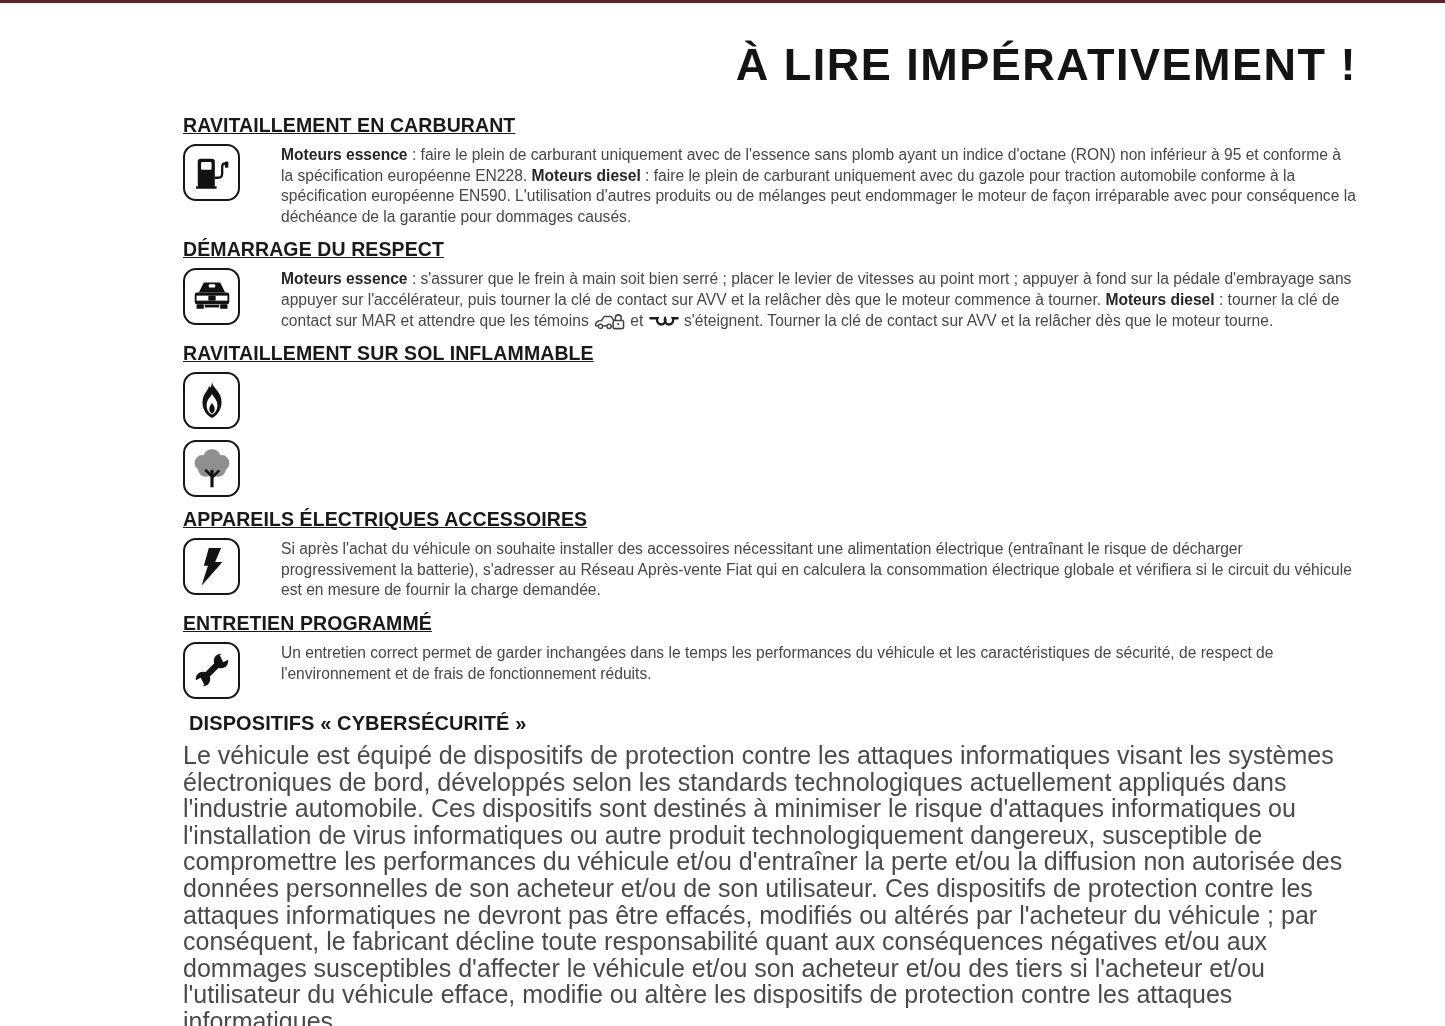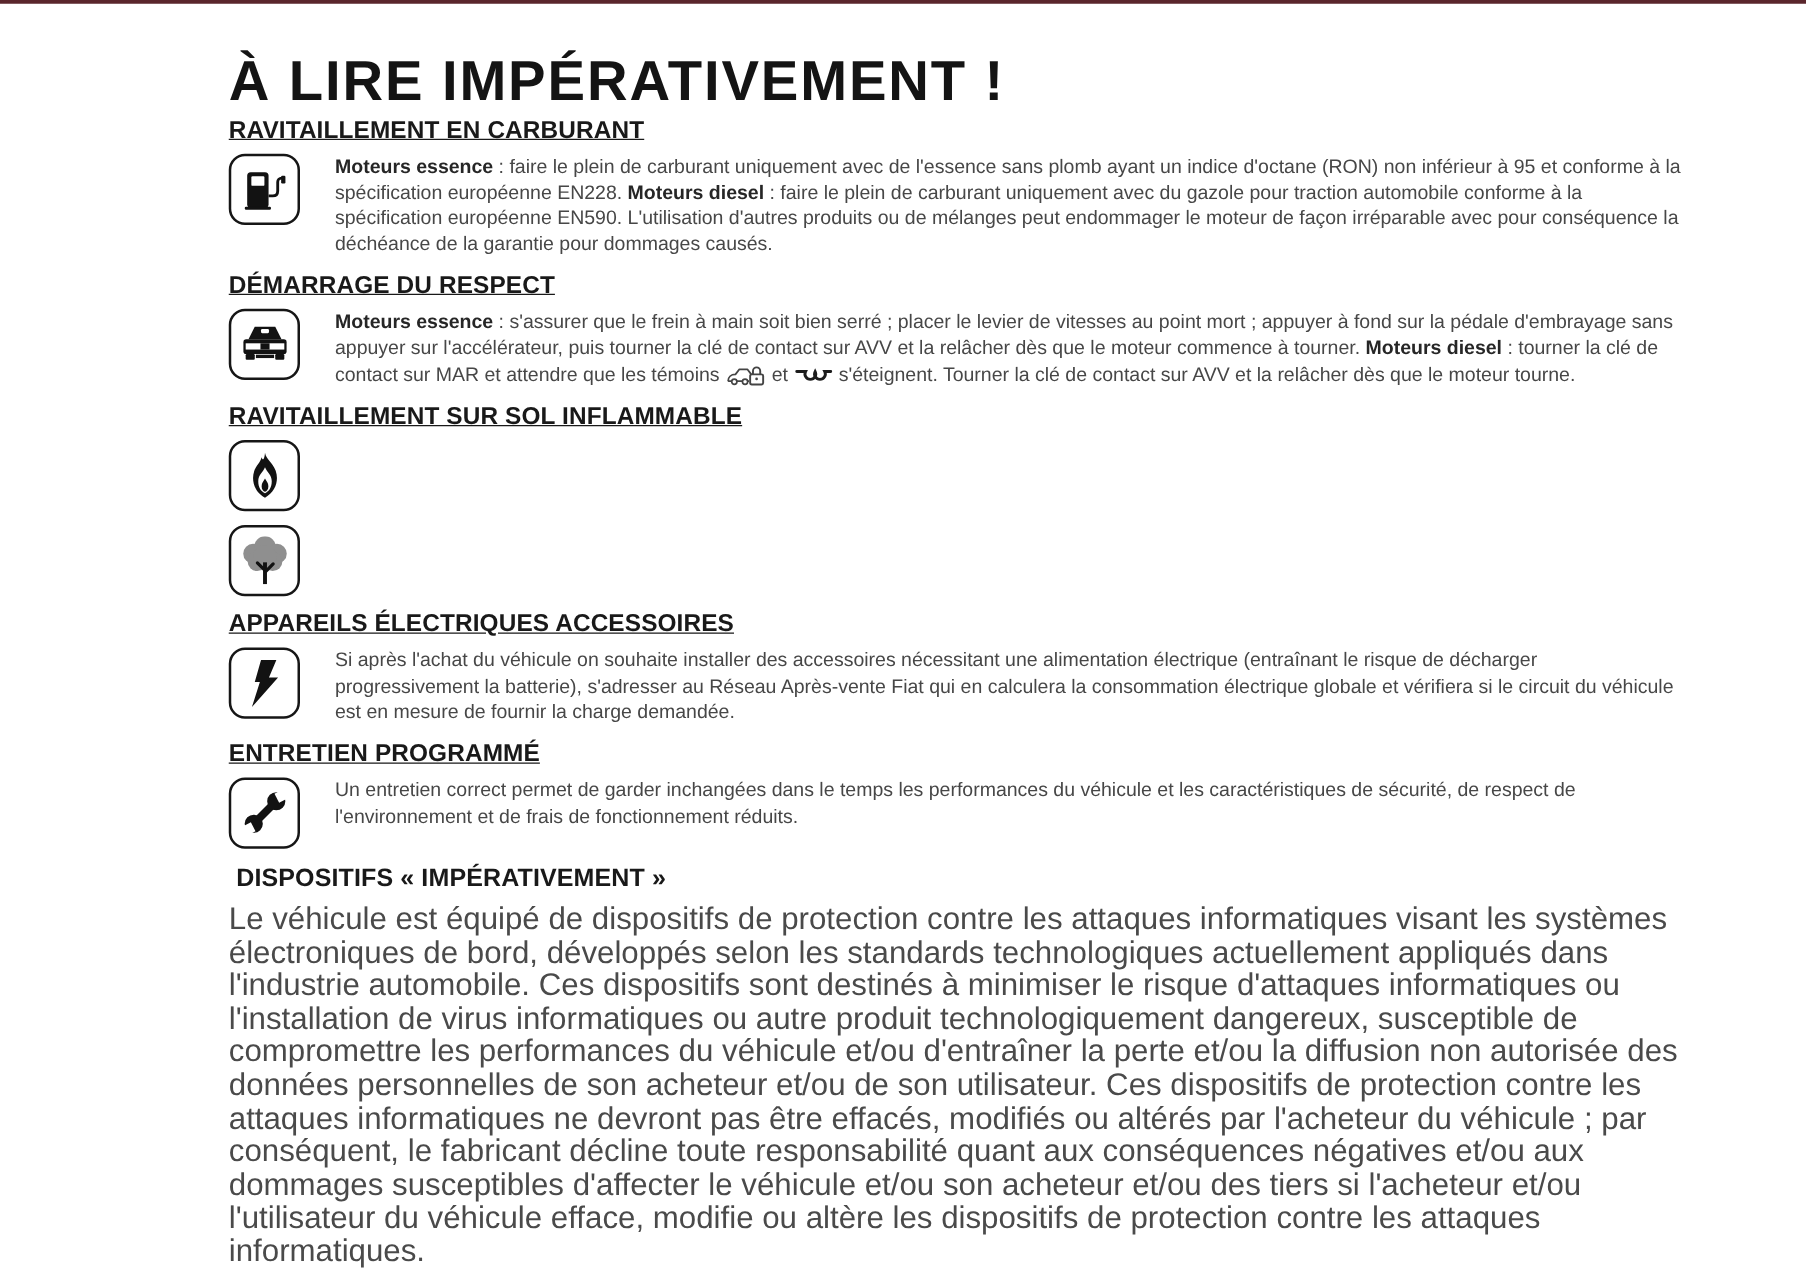--- a/index.html
+++ b/index.html
@@ -4,36 +4,36 @@
 <style>
   html,body{margin:0;padding:0;}
   body{
     width:1445px;height:1026px;background:#ffffff;overflow:hidden;
     font-family:"Liberation Sans","DejaVu Sans",sans-serif;
     -webkit-font-smoothing:antialiased;
   }
   .top-rule{position:absolute;top:0;left:0;width:1445px;height:3px;background:#5a262c;}
   .page{position:relative;box-sizing:border-box;padding:41px 88px 0 183px;}
   .title{
-    margin:0 0 4px 0;color:#141414;font-size:45px;line-height:48px;
-    font-weight:bold;letter-spacing:1.5px;white-space:nowrap;
+    margin:0 0 25px 0;color:#141414;font-size:45px;line-height:48px;
+    font-weight:bold;letter-spacing:1.5px;white-space:nowrap;text-align:right;
   }
   .section{margin-bottom:11px;}
   .section-heading{
     margin:0 0 8px 0;color:#191919;font-size:19.5px;line-height:22px;
     font-weight:bold;letter-spacing:0.1px;text-decoration:underline;
   }
   .body-row{display:flex;align-items:flex-start;min-height:57px;}
   .icon-box{
     flex:0 0 auto;box-sizing:border-box;width:57px;height:57px;
     border:2.5px solid #161616;border-radius:13px;margin-right:28px;
     display:flex;align-items:center;justify-content:center;background:#fff;
   }
   .para{
-    margin:1px 0 0 0;width:1077px;color:#474747;
+    margin:1px 0 0 13px;width:1077px;color:#474747;
     font-size:15.6px;line-height:20.6px;
   }
   .para strong{color:#262626;font-weight:bold;}
   .inline-ico{display:inline-block;vertical-align:-4px;line-height:0;margin:0 1px;}
   .cyber{margin-top:13px;}
   .cyber-heading{
     margin:0 0 7px 6px;color:#191919;font-size:20px;line-height:23px;
     font-weight:bold;letter-spacing:0.1px;
   }
   .cyber-body{
@@ -149,17 +149,17 @@
             <rect x="-4" y="17.5" width="10" height="9" fill="#ffffff" transform="rotate(18 1 22)"></rect>
             <rect x="38" y="17.5" width="10" height="9" fill="#ffffff" transform="rotate(18 43 22)"></rect>
           </g>
         </svg>
       </div>
       <p class="para"><span>Un entretien correct permet de garder inchangées dans le temps les performances du véhicule et les caractéristiques de sécurité, de respect de l'environnement et de frais de fonctionnement réduits.</span></p>
     </div>
   </div>
 
   <div class="cyber">
-    <h2 class="cyber-heading">DISPOSITIFS « IMPÉRATIVEMENT »</h2>
+    <h2 class="cyber-heading">DISPOSITIFS « CYBERSÉCURITÉ »</h2>
     <p class="cyber-body">Le véhicule est équipé de dispositifs de protection contre les attaques informatiques visant les systèmes électroniques de bord, développés selon les standards technologiques actuellement appliqués dans l'industrie automobile. Ces dispositifs sont destinés à minimiser le risque d'attaques informatiques ou l'installation de virus informatiques ou autre produit technologiquement dangereux, susceptible de compromettre les performances du véhicule et/ou d'entraîner la perte et/ou la diffusion non autorisée des données personnelles de son acheteur et/ou de son utilisateur. Ces dispositifs de protection contre les attaques informatiques ne devront pas être effacés, modifiés ou altérés par l'acheteur du véhicule ; par conséquent, le fabricant décline toute responsabilité quant aux conséquences négatives et/ou aux dommages susceptibles d'affecter le véhicule et/ou son acheteur et/ou des tiers si l'acheteur et/ou l'utilisateur du véhicule efface, modifie ou altère les dispositifs de protection contre les attaques informatiques.</p>
   </div>
 
 </div>
 
 </body></html>

